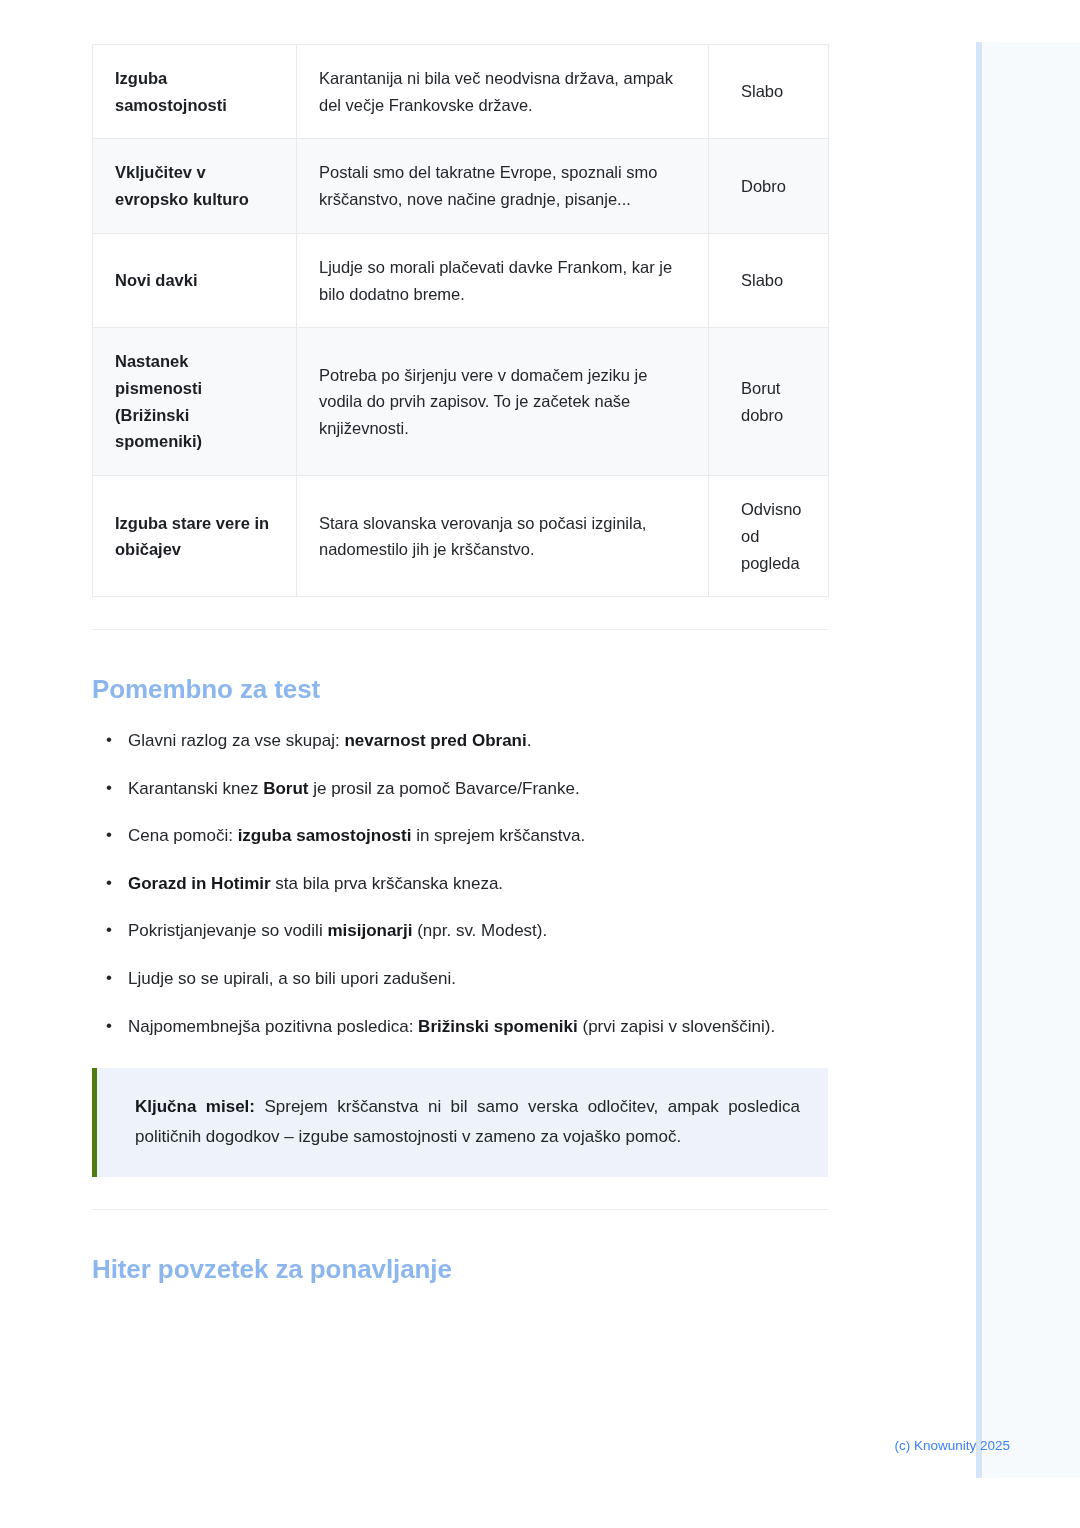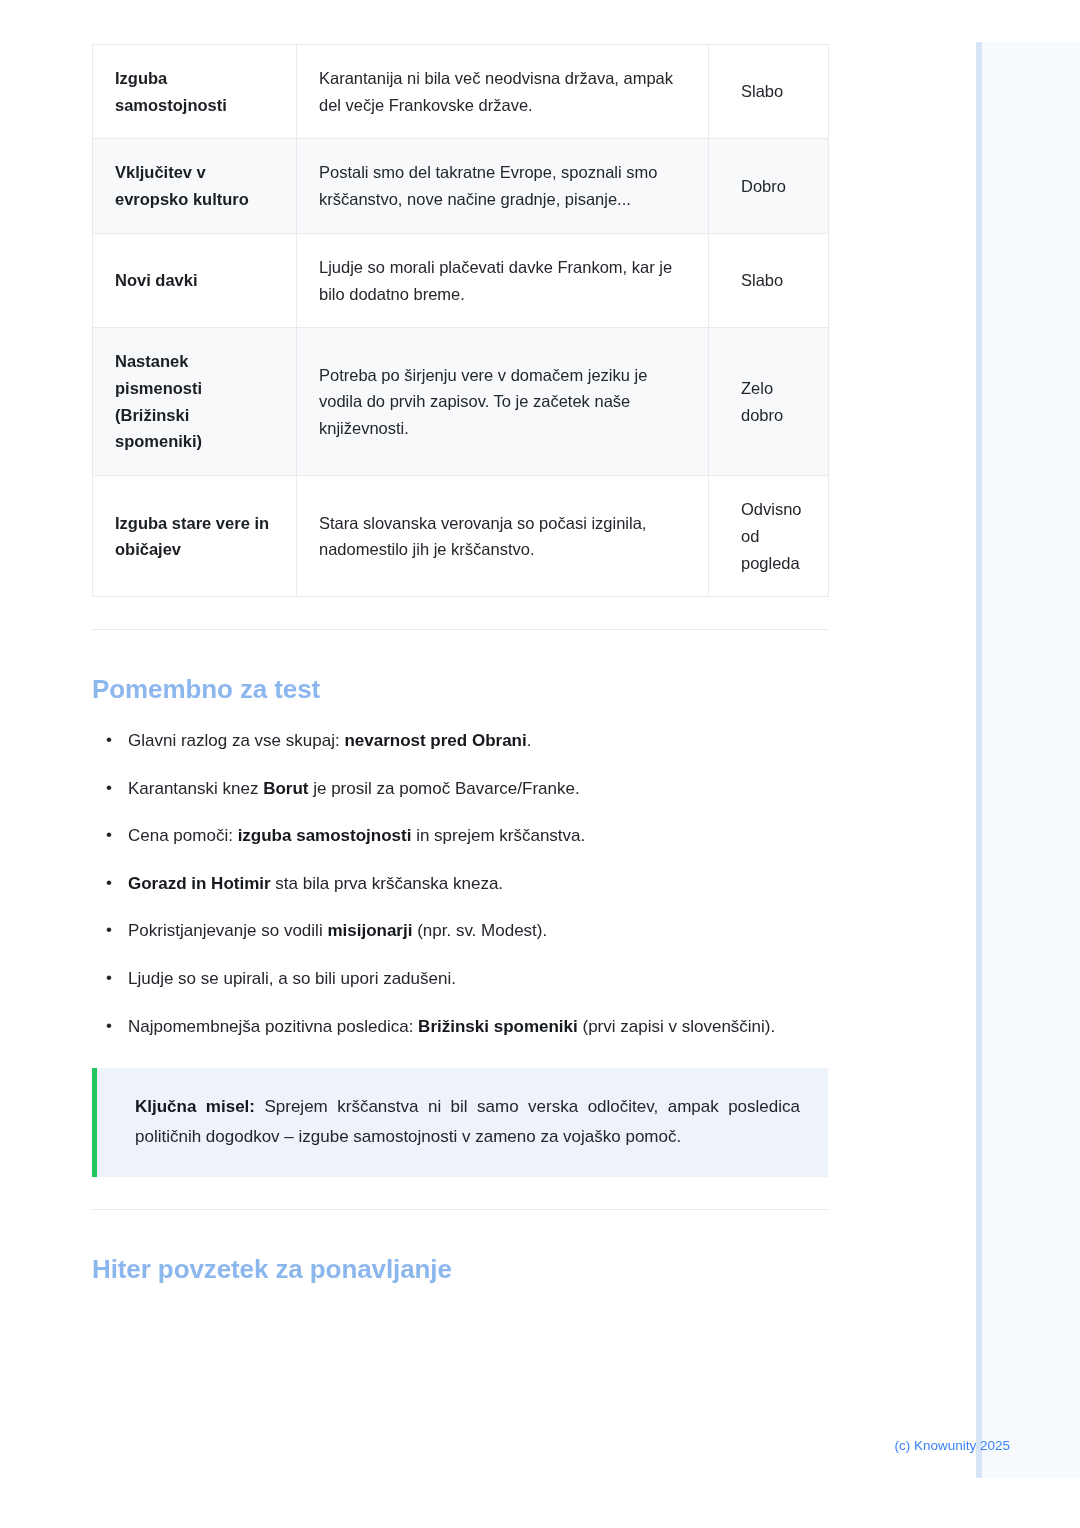--- a/index.html
+++ b/index.html
@@ -118,21 +118,21 @@
     top: -1px;
     color: #23272c;
     font-size: 17px;
   }
   .bullet-list li b { font-weight: bold; color: #15181c; }
 
   
   .callout {
     width: 736px;
     background: #eef2fa;
-    border-left: 5px solid #22c55e;
+    border-left: 5px solid #4d7c0f;
     padding: 24px 28px 24px 38px;
     margin-top: 28px;
     font-size: 17px;
     line-height: 1.78;
     color: #23272c;
     text-align: justify;
   }
   .callout b { font-weight: bold; color: #15181c; }
 
   
@@ -167,21 +167,21 @@
         <td>Dobro</td>
       </tr>
       <tr>
         <td>Novi davki</td>
         <td>Ljudje so morali plačevati davke Frankom, kar je bilo dodatno breme.</td>
         <td>Slabo</td>
       </tr>
       <tr class="alt">
         <td>Nastanek pismenosti (Brižinski spomeniki)</td>
         <td>Potreba po širjenju vere v domačem jeziku je vodila do prvih zapisov. To je začetek naše književnosti.</td>
-        <td>Zelo dobro</td>
+        <td>Borut dobro</td>
       </tr>
       <tr>
         <td>Izguba stare vere in običajev</td>
         <td>Stara slovanska verovanja so počasi izginila, nadomestilo jih je krščanstvo.</td>
         <td>Odvisno od pogleda</td>
       </tr>
     </tbody>
   </table>
 
   <hr class="section-rule">

